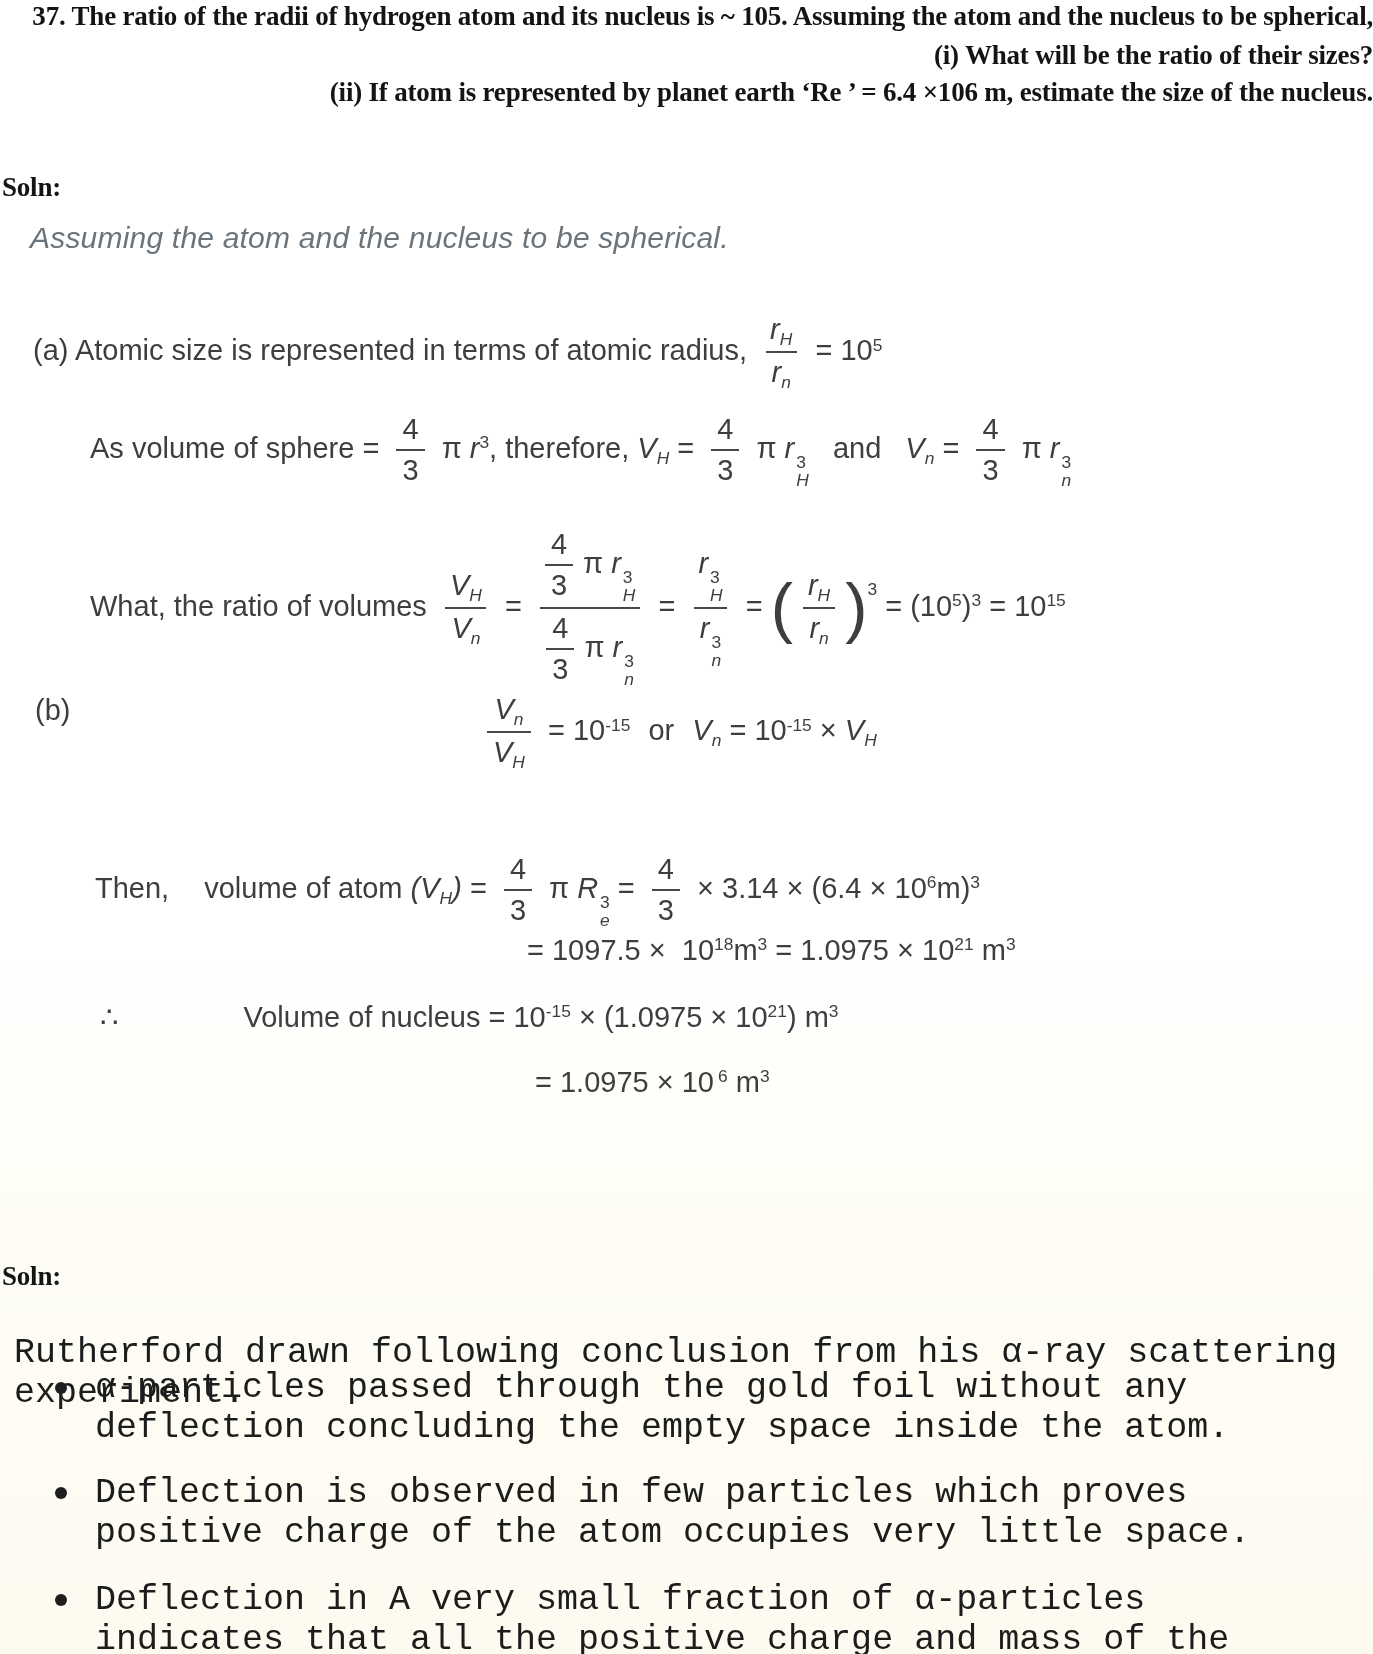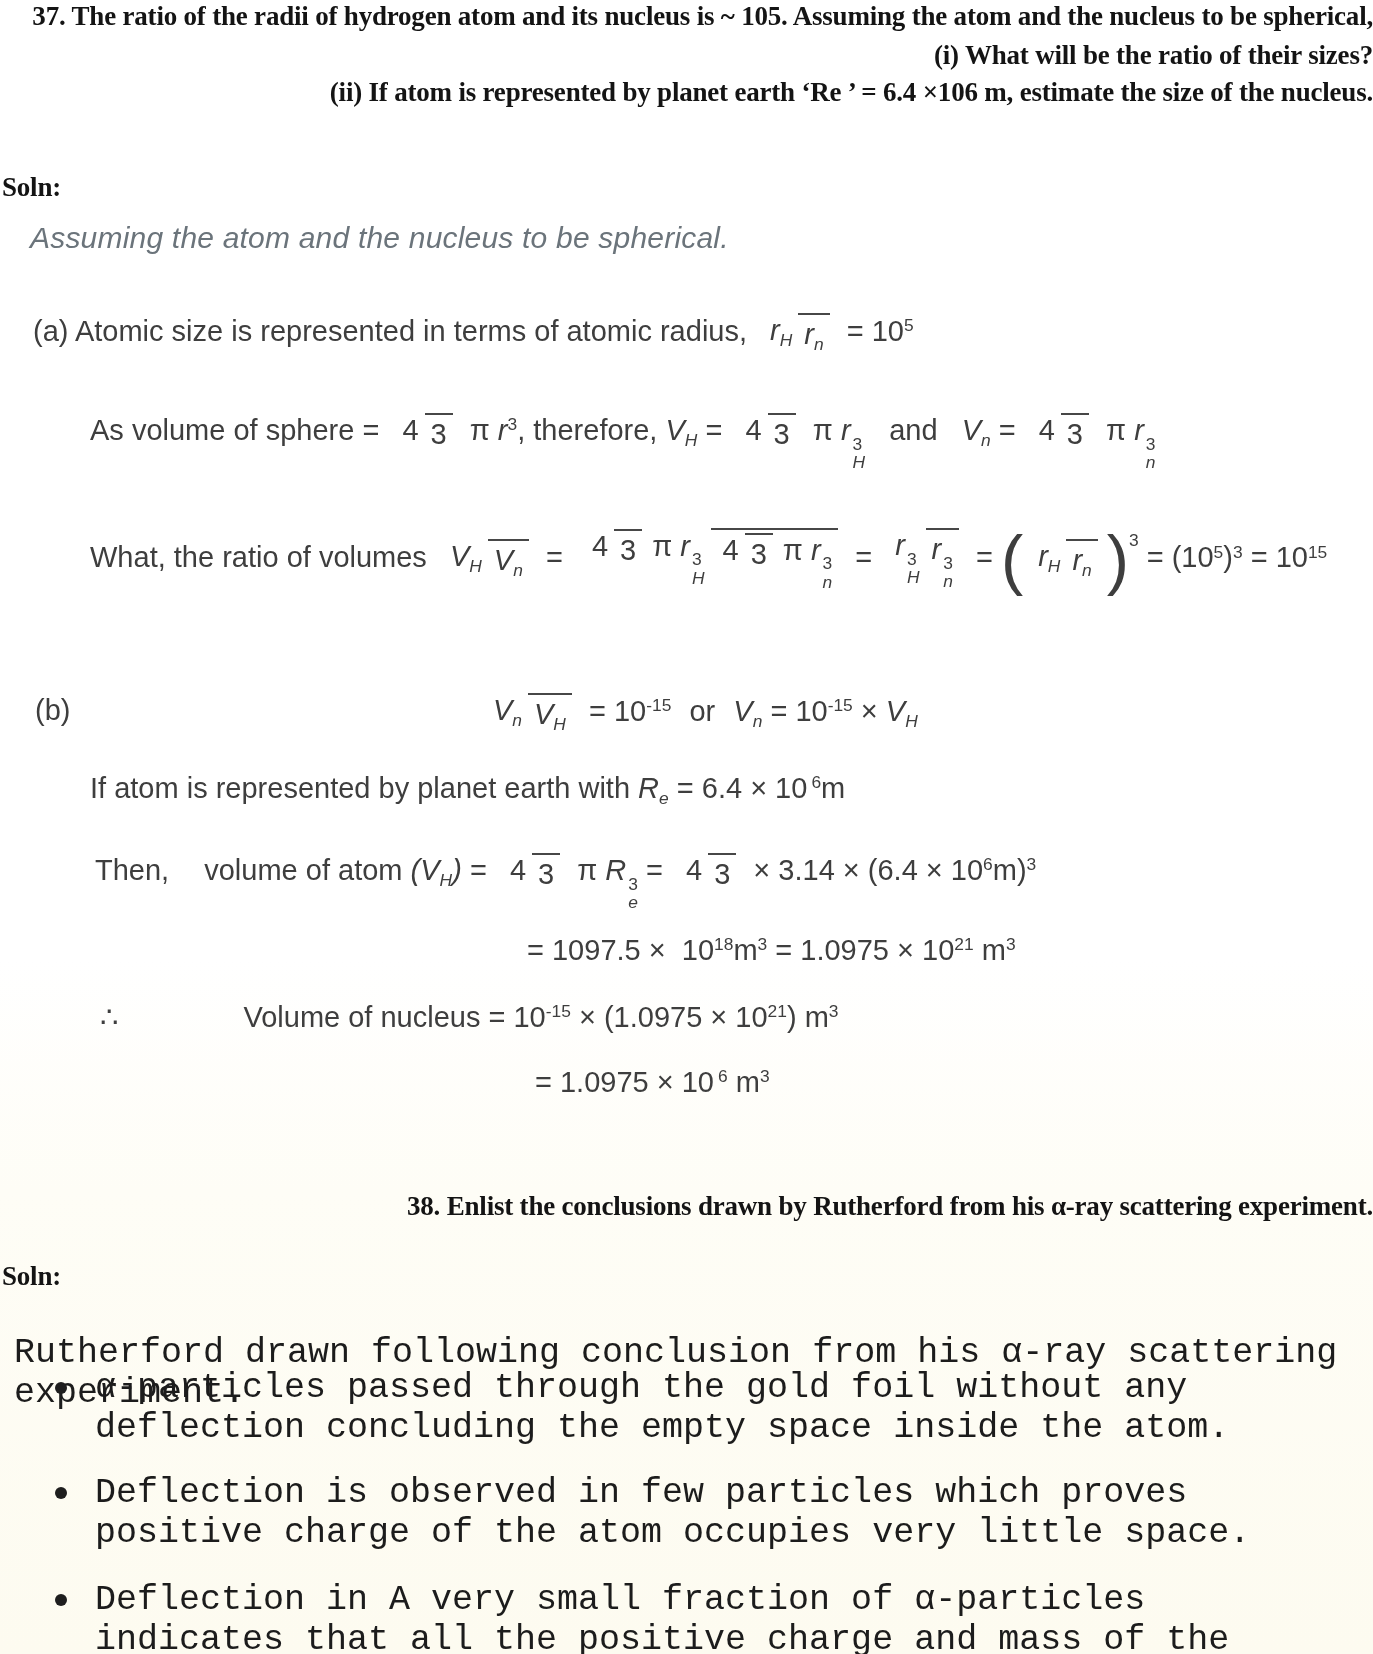--- a/index.html
+++ b/index.html
@@ -13,21 +13,21 @@
             font-size:27px; line-height:33px; letter-spacing:-0.2px;text-align:right; }
   .qitems { line-height:37px; }
   
   .gray { color:#6b747b; font-size:30px; letter-spacing:0.2px; }
   
   .math { font-family:"Liberation Sans",sans-serif; color:#3e3e3e; font-size:29px; line-height:34px; }
   .tok { white-space:pre; }
   .it { font-style:italic; }
   sub.msub { font-size:0.6em; font-style:italic; vertical-align:-0.35em; line-height:1; }
   sup.msup { font-size:0.6em; vertical-align:0.55em; line-height:1; }
-  .frac { display:inline-flex; flex-direction:row; align-items:center;
+  .frac { display:inline-flex; flex-direction:column; align-items:center;
           vertical-align:middle; margin:0 9px; line-height:1.15; }
   .frac .fn { padding:0 6px 3px; }
   .frac .fd { border-top:2px solid #474747; padding:3px 6px 0; }
   .frac.mini { margin:0 10px 0 0; }
   .ss { display:inline-flex; flex-direction:column; align-items:flex-start;
         font-size:0.6em; line-height:1.05; vertical-align:-0.55em; margin-left:2px; }
   .ss .b { font-style:italic; }
   .bigp { font-size:2.3em; font-weight:300; line-height:0.8; vertical-align:middle;
           display:inline-block; color:#3e3e3e; }
   .pexp { font-size:0.6em; vertical-align:1.2em; line-height:1; }
@@ -148,24 +148,20 @@
     <span class="tok">=</span>
     <span class="tok">10</span><sup class="msup">-15</sup>
     <span class="tok orgap">or</span>
     <span class="it">V</span><sub class="msub">n</sub>
     <span class="tok">=</span>
     <span class="tok">10</span><sup class="msup">-15</sup>
     <span class="tok">×</span>
     <span class="it">V</span><sub class="msub">H</sub>
   </div>
 
-  <div class="abs math" style="top:771px; left:90px;"><span class="tok">If atom is represented by planet earth with</span>
-    <span class="it">R</span><sub class="msub">e</sub>
-    <span class="tok">= 6.4 × 10</span><sup class="msup" style="margin-left:4px;">6</sup><span class="tok">m</span>
-  </div>
 
   <div class="abs math" style="top:853px; left:95px;"><span class="tok">Then,</span>
     <span class="tok" style="margin-left:27px;">volume of atom</span>
     <span class="it">(</span><span class="it">V</span><sub class="msub">H</sub><span class="it">)</span>
     <span class="tok">=</span>
     <span class="frac">
         <span class="fn">4</span>
         <span class="fd">3</span>
       </span>
     <span class="tok">π</span>
@@ -183,21 +179,20 @@
 
   <div class="abs math" style="top:933px; left:527px;"><span class="tok">= 1097.5 ×  10</span><sup class="msup">18</sup><span class="tok">m</span><sup class="msup">3</sup><span class="tok"> = 1.0975 × 10</span><sup class="msup">21</sup><span class="tok"> m</span><sup class="msup">3</sup>
   </div>
 
   <div class="abs math" style="top:1000px; left:100px;"><span class="tok">∴</span><span class="tok" style="margin-left:125px;">Volume of nucleus = 10</span><sup class="msup">-15</sup><span class="tok"> × (1.0975 × 10</span><sup class="msup">21</sup><span class="tok">) m</span><sup class="msup">3</sup>
   </div>
 
   <div class="abs math" style="top:1065px; left:535px;"><span class="tok">= 1.0975 × 10</span><sup class="msup" style="margin-left:4px;">6</sup><span class="tok"> m</span><sup class="msup">3</sup>
   </div>
 
-  <div class="abs qserif" style="top:1190px; left:2px; width:1371px;">38. Enlist the conclusions drawn by Rutherford from his α-ray scattering experiment.</div>
   <div class="abs qserif" style="top:1260px; left:2px;">Soln:</div>
 
   <div class="abs serifbody" style="top:1333px; left:14px; width:1350px;">Rutherford drawn following conclusion from his α-ray scattering experiment.</div>
 
   <div class="abs bullet" style="top:1368px; left:55px;">
     <span class="dot"></span>
     <p class="serifbody btext">α-particles passed through the gold foil without any deflection concluding the empty space inside the atom.</p>
   </div>
 
   <div class="abs bullet" style="top:1473px; left:55px;">

